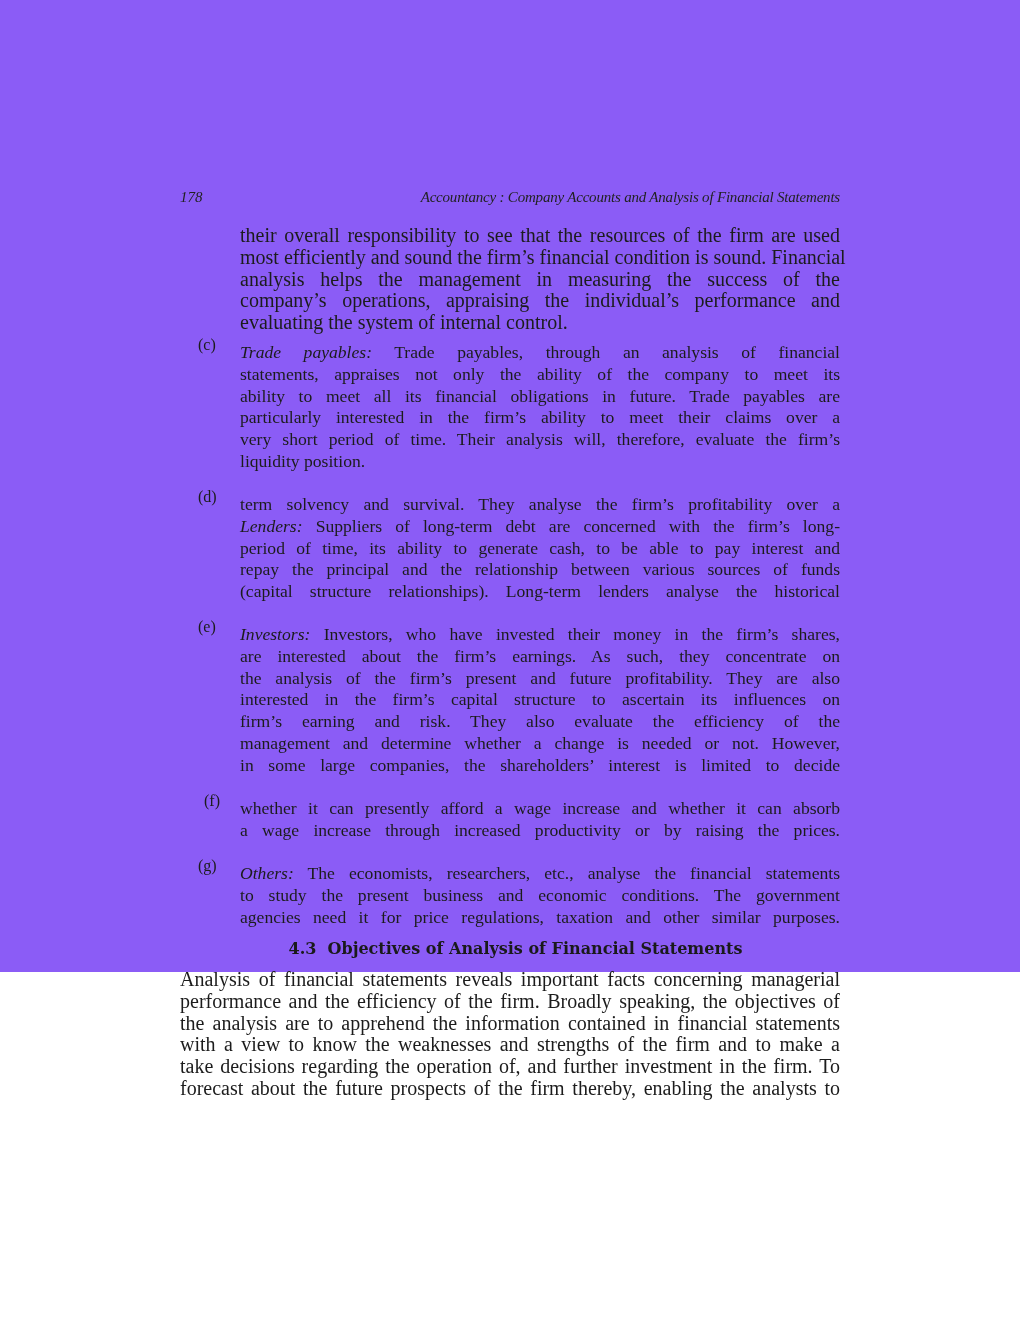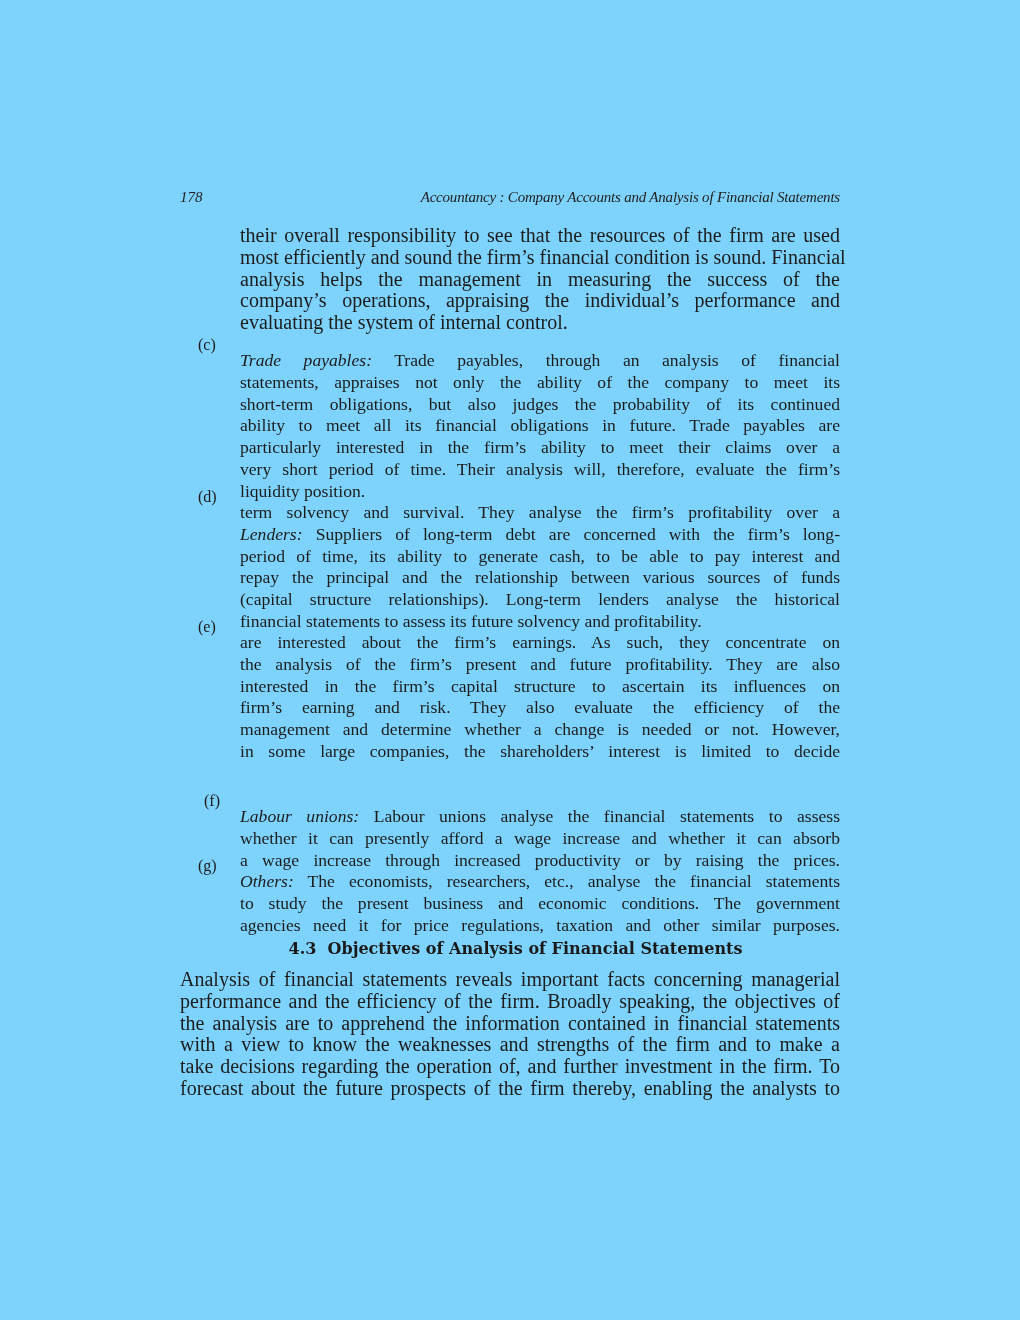--- a/index.html
+++ b/index.html
@@ -11,22 +11,22 @@
       width: 1020px;
       height: 1320px;
       position: relative;
       overflow: hidden;
       font-family: "DejaVu Serif", "Liberation Serif", serif;
       color: #1a1a1a;
     }
     .page {
       position: absolute;
       left: 0; top: 0;
-      width: 1020px; height: 1320px;
-      background: #7dd3fc;
+      width: 1020px; height: 972px;
+      background: #8b5cf6;
     }
     .running-head {
       position: absolute;
       top: 189px;
       left: 180px;
       width: 660px;
       height: 20px;
       font-family: "Liberation Serif", serif;
       font-style: italic;
       font-size: 15px;
@@ -77,21 +77,21 @@
     .item .marker {
       position: absolute;
       left: 0;
       top: 0;
       width: 36px;
       font-size: 16px;
     }
     .item .body {
       position: absolute;
       left: 42px;
-      top: 16px;
+      top: 8px;
       width: 600px;
     }
     .item .term {
       font-style: italic;
     }
     .heading {
       position: absolute;
       left: 180px;
       top: 938px;
       width: 660px;
@@ -129,56 +129,54 @@
     <span class="line">analysis helps the management in measuring the success of the</span>
     <span class="line">company’s operations, appraising the individual’s performance and</span>
     <span class="line last">evaluating the system of internal control.</span>
   </div>
 
   <div class="item" style="top:334px;">
     <span class="marker">(c)</span>
     <div class="body">
       <span class="line"><span class="term">Trade payables:</span><span> Trade payables, through an analysis of financial</span></span>
       <span class="line">statements, appraises not only the ability of the company to meet its</span>
-      <span class="line">short-term obligations, but also judges the probability of its continued</span>
       <span class="line">ability to meet all its financial obligations in future. Trade payables are</span>
       <span class="line">particularly interested in the firm’s ability to meet their claims over a</span>
       <span class="line">very short period of time. Their analysis will, therefore, evaluate the firm’s</span>
       <span class="line last">liquidity position.</span>
     </div>
   </div>
 
   <div class="item" style="top:486px;">
     <span class="marker">(d)</span>
     <div class="body">
       <span class="line">term solvency and survival. They analyse the firm’s profitability over a</span>
       <span class="line"><span class="term">Lenders:</span><span> Suppliers of long-term debt are concerned with the firm’s long-</span></span>
       <span class="line">period of time, its ability to generate cash, to be able to pay interest and</span>
       <span class="line">repay the principal and the relationship between various sources of funds</span>
       <span class="line">(capital structure relationships). Long-term lenders analyse the historical</span>
-      <span class="line last">financial statements to assess its future solvency and profitability.</span>
     </div>
   </div>
 
   <div class="item" style="top:616px;">
     <span class="marker">(e)</span>
     <div class="body">
+      <span class="line"><span class="term">Investors:</span><span> Investors, who have invested their money in the firm’s shares,</span></span>
       <span class="line">are interested about the firm’s earnings. As such, they concentrate on</span>
       <span class="line">the analysis of the firm’s present and future profitability. They are also</span>
       <span class="line">interested in the firm’s capital structure to ascertain its influences on</span>
       <span class="line">firm’s earning and risk. They also evaluate the efficiency of the</span>
       <span class="line">management and determine whether a change is needed or not. However,</span>
       <span class="line">in some large companies, the shareholders’ interest is limited to decide</span>
     </div>
   </div>
 
   <div class="item" style="top:790px;">
     <span class="marker" style="left:6px;">(f)</span>
     <div class="body">
-      <span class="line"><span class="term">Labour unions:</span><span> Labour unions analyse the financial statements to assess</span></span>
       <span class="line">whether it can presently afford a wage increase and whether it can absorb</span>
       <span class="line">a wage increase through increased productivity or by raising the prices.</span>
     </div>
   </div>
 
   <div class="item" style="top:855px;">
     <span class="marker">(g)</span>
     <div class="body">
       <span class="line"><span class="term">Others:</span><span> The economists, researchers, etc., analyse the financial statements</span></span>
       <span class="line">to study the present business and economic conditions. The government</span>

